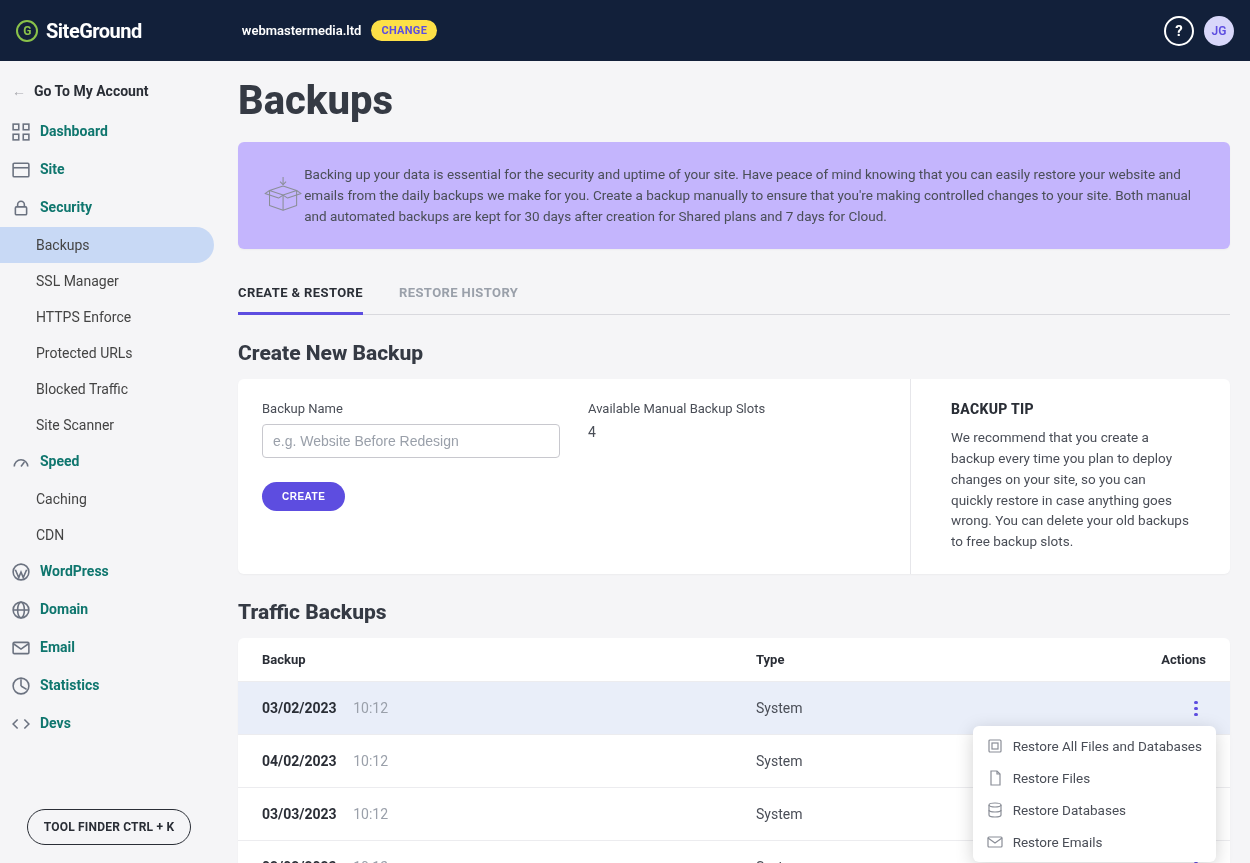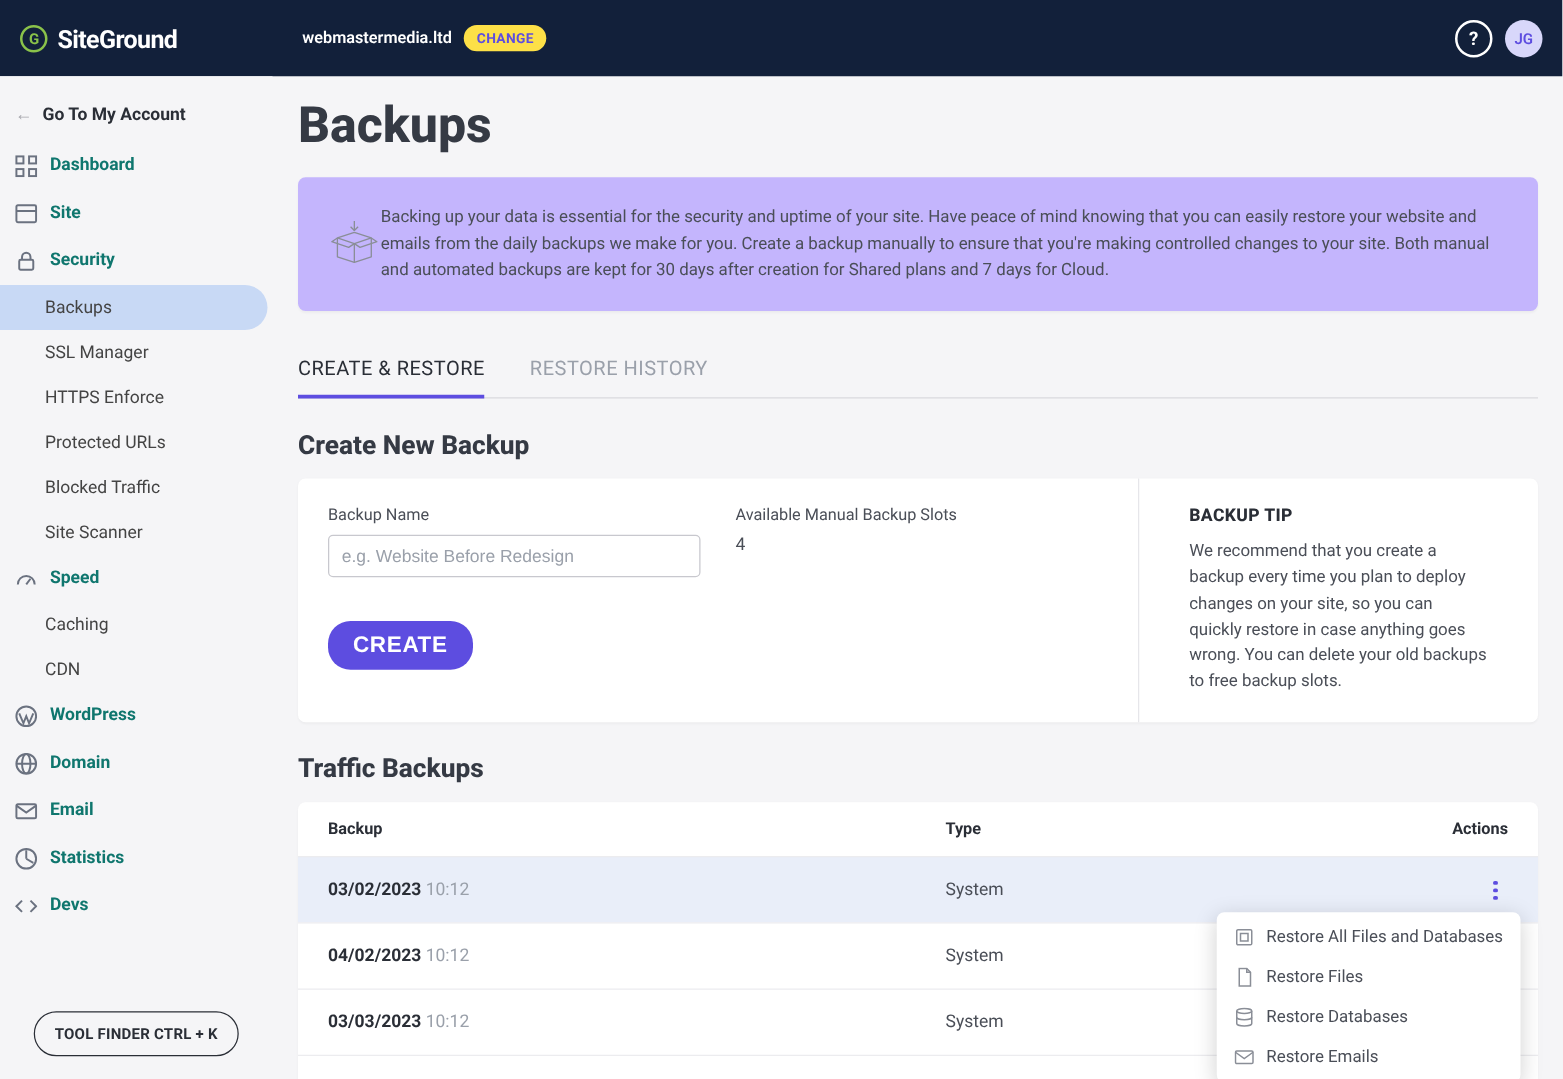--- a/index.html
+++ b/index.html
@@ -144,21 +144,21 @@
 .info-text {
   font-size: 13.5px; color: #4a4e57; line-height: 1.55;
 }
 .tabs {
   display: flex; gap: 36px;
   border-bottom: 1px solid #d9d9de;
   margin-top: 26px;
 }
 .tab {
   padding: 10px 0 14px 0;
-  font-size: 16px; font-weight: 400;
+  font-size: 13px; font-weight: 700;
   letter-spacing: 0.4px;
   color: #9aa0aa; cursor: pointer;
   position: relative;
 }
 .tab.active { color: #2a2e36; }
 .tab.active::after {
   content: ""; position: absolute;
   left: 0; right: 0; bottom: -1px;
   height: 3px; background: #5d4de0;
 }
@@ -180,25 +180,25 @@
   font-size: 13px; color: #4a4e57; margin-bottom: 8px; display: block;
 }
 .text-input {
   width: 100%; height: 34px;
   border: 1px solid #c8c8ce; border-radius: 4px;
   padding: 0 10px; font-size: 14px;
 }
 .text-input::placeholder { color: #9aa0aa; }
 .slot-value { font-size: 14px; color: #4a4e57; }
 .create-btn {
-  margin-top: 35px;
+  margin-top: 24px;
   background: #5d4de0; color: #fff;
   border: none; border-radius: 18px;
   padding: 9px 20px;
-  font-size: 18px; font-weight: 700;
+  font-size: 10px; font-weight: 700;
   letter-spacing: 0.5px; cursor: pointer;
 }
 .tip-panel {
   width: 320px; border-left: 1px solid #e6e6ea;
   padding: 22px 40px;
 }
 .tip-title {
   font-size: 14px; font-weight: 800; letter-spacing: 0.3px;
   margin-bottom: 10px;
 }
@@ -220,21 +220,21 @@
   font-size: 13px; font-weight: 700;
 }
 .thead .col-actions { text-align: right; }
 .trow {
   border-top: 1px solid #ececef;
   font-size: 14px;
   position: relative;
 }
 .trow.highlight { background: #e9eef9; }
 .backup-date { font-weight: 700; color: #2a2e36; }
-.backup-time { font-weight: 400; color: #9aa0aa; margin-left: 0; }
+.backup-time { font-weight: 400; color: #9aa0aa; margin-left: 13px; }
 .cell-type { color: #4a4e57; }
 .cell-actions { display: flex; justify-content: flex-end; }
 .kebab {
   width: 20px; height: 24px;
   display: flex; flex-direction: column;
   align-items: center; justify-content: center;
   gap: 2.5px; cursor: pointer;
 }
 .kebab span {
   width: 3.5px; height: 3.5px; border-radius: 50%;

